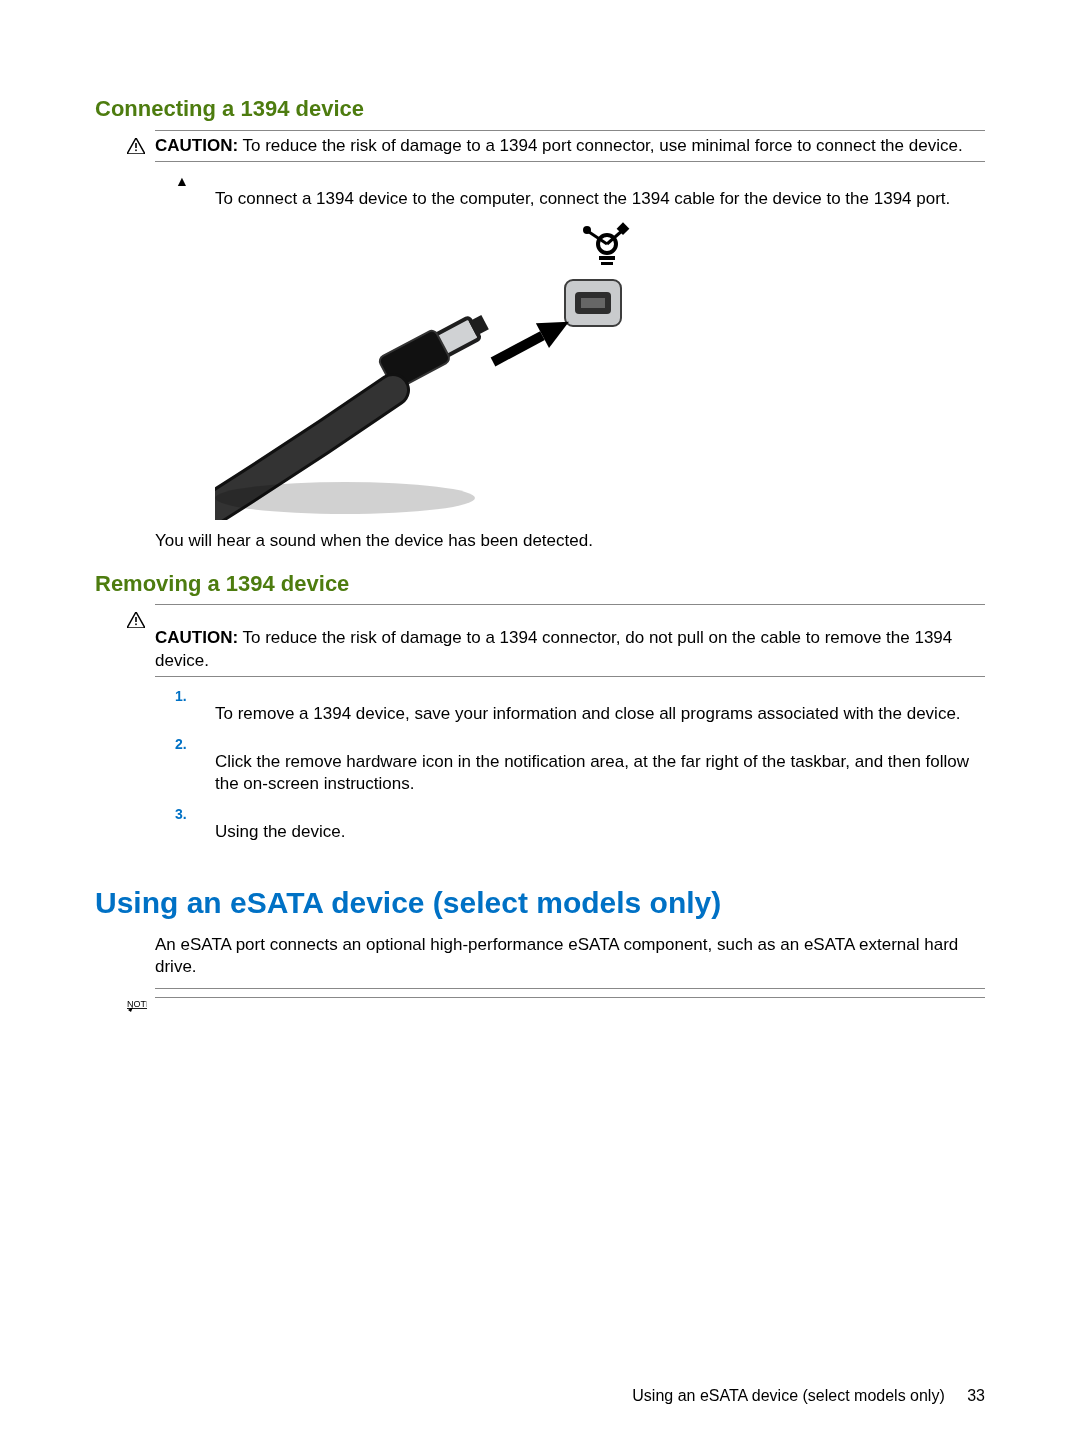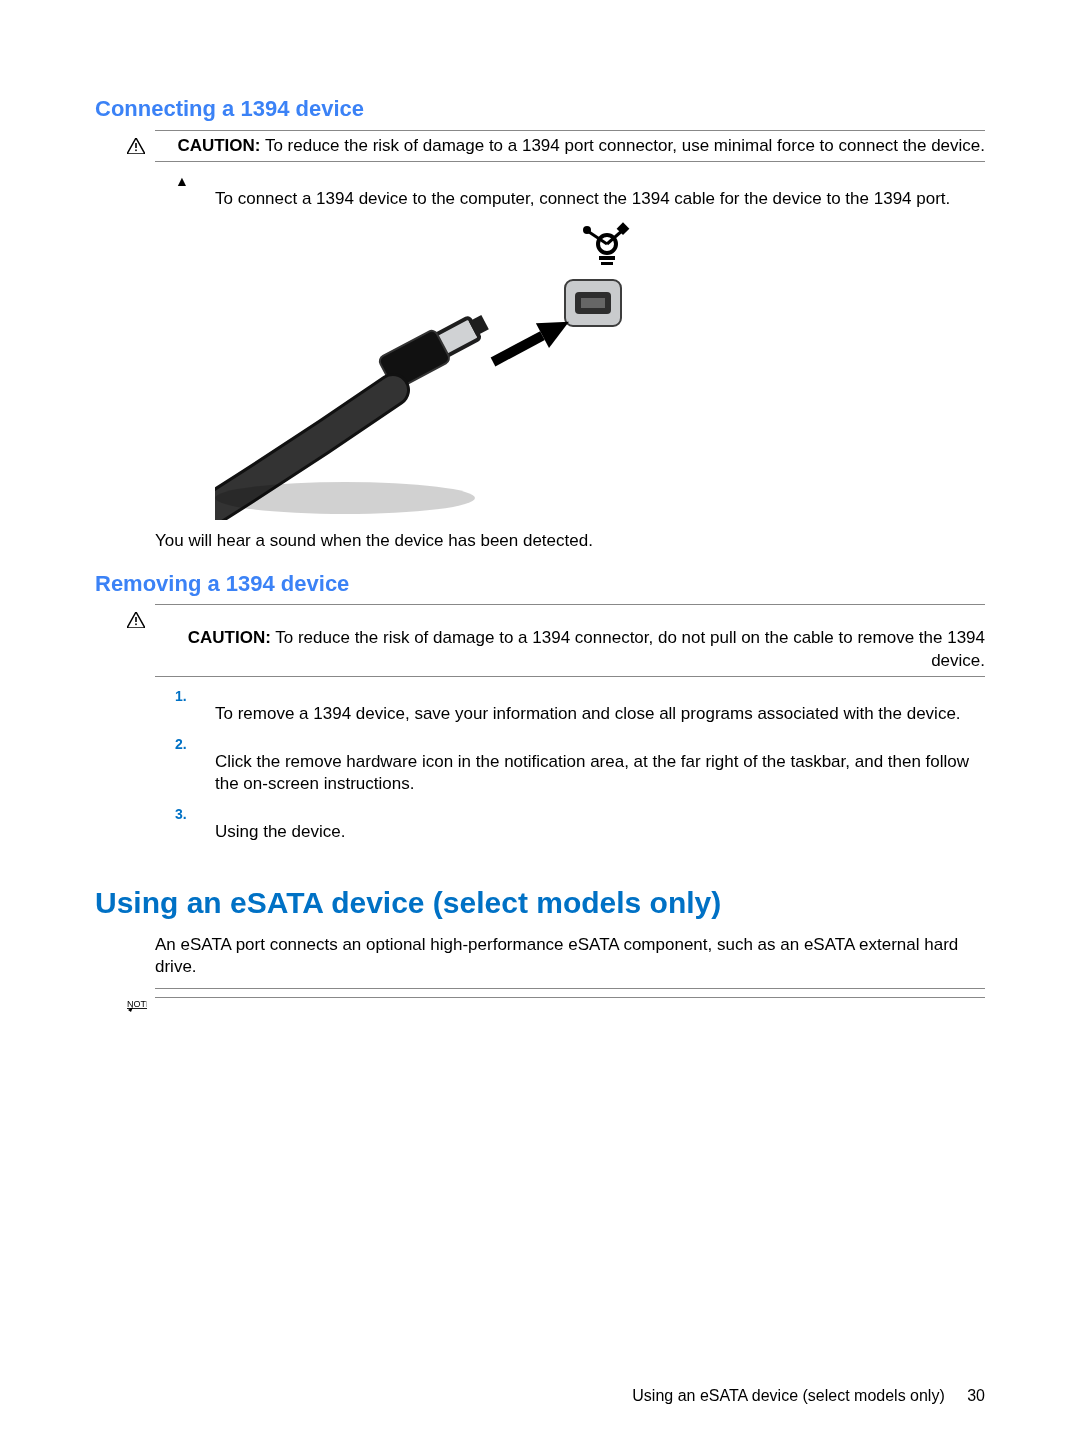--- a/index.html
+++ b/index.html
@@ -12,21 +12,21 @@
     line-height: 1.3;
   }
   .page {
     width: 1080px;
     height: 1437px;
     box-sizing: border-box;
     padding: 95px 95px 30px 95px;
     position: relative;
   }
   h2 {
-    color: #3b82f6;
+    color: #4d7c0f;
     font-weight: bold;
     font-size: 22px;
     margin: 0 0 6px 0;
   }
   h1 {
     color: #0071c5;
     font-weight: bold;
     font-size: 30px;
     margin: 40px 0 12px 0;
   }
@@ -45,21 +45,20 @@
     vertical-align: top;
     text-align: left;
     margin-left: -28px;
     float: left;
   }
   .callout .label {
     font-weight: bold;
   }
   .callout-body {
     overflow: hidden;
-    text-align: right;
   }
   .step-row {
     display: flex;
     align-items: flex-start;
     margin: 10px 0;
   }
   .step-marker {
     width: 40px;
     color: #000;
     font-size: 14px;
@@ -201,15 +200,15 @@
         <svg width="20" height="16" viewBox="0 0 20 16">
           <text x="0" y="11" font-size="9" font-family="Arial" fill="#000" text-decoration="underline">NOTE</text>
           <path d="M1 14 L6 11 L4 16 Z" fill="#000"></path>
         </svg>
       </span>
     </div>
   </div>
 
   <div class="footer">
     <span>Using an eSATA device (select models only)</span>
-    <span class="pnum">30</span>
+    <span class="pnum">33</span>
   </div>
 </div>
 
 </body></html>

